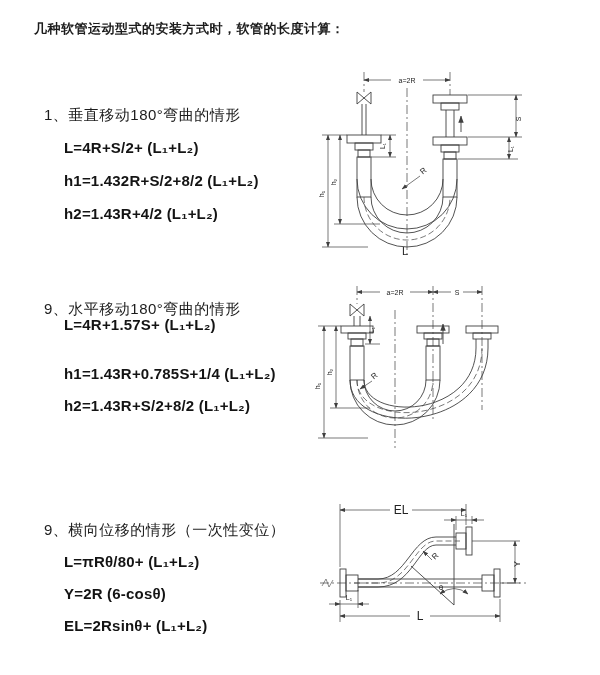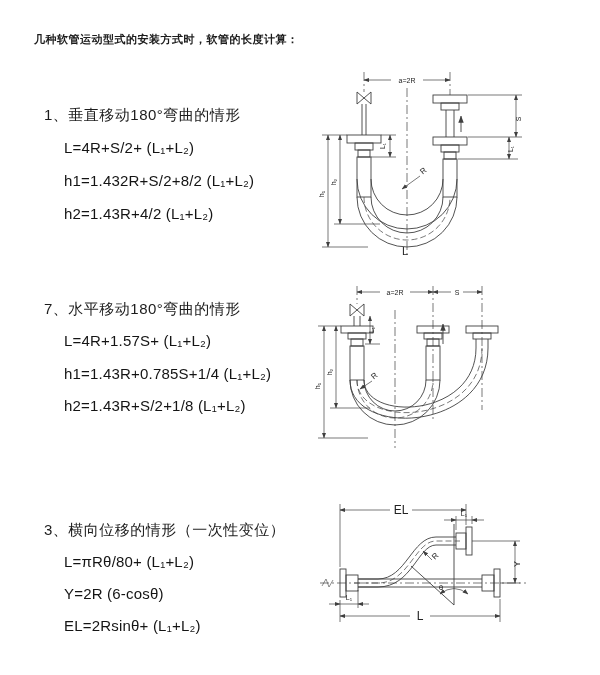--- a/index.html
+++ b/index.html
@@ -2,49 +2,49 @@
 <html><head>
 <meta charset="utf-8">
 <style>
   html,body{margin:0;padding:0;}
   body{
     width:600px;height:675px;position:relative;overflow:hidden;
     background:#ffffff;color:#1c1c1c;
     font-family:"Liberation Sans","DejaVu Sans",sans-serif;
   }
   .abs{position:absolute;}
-  .page-title{left:34px;top:20px;font-size:11px;font-weight:700;letter-spacing:.5px;margin-top:12px;}
+  .page-title{left:34px;top:20px;font-size:13px;font-weight:700;letter-spacing:.5px;}
   .heading{font-size:15px;font-weight:400;letter-spacing:.5px;}
-  .formula{font-size:15px;font-weight:400;letter-spacing:.2px;color:#141414;}
+  .formula{font-size:15px;font-weight:700;letter-spacing:.2px;color:#141414;}
   
   svg{display:block;}
   .draw line,.draw path,.draw rect{stroke:#3f3f3f;fill:none;stroke-width:.9;}
   .dims line,.dims path{stroke:#3f3f3f;fill:none;stroke-width:.7;}
   .cl{stroke-dasharray:9 3 2 3;stroke-width:.7 !important;}
   .hd{stroke-dasharray:6 3;stroke-width:.7 !important;}
   text{fill:#222;font-family:"Liberation Sans","DejaVu Sans",sans-serif;}
   .t7{font-size:7px;} .t8{font-size:8px;} .t9{font-size:9px;}
   .t11{font-size:11px;} .t12{font-size:12px;} .t6{font-size:6.5px;}
 </style>
 </head>
 <body>
 
 <div class="abs page-title">几种软管运动型式的安装方式时，软管的长度计算：</div>
 
 <div class="abs heading" style="left:44px;top:106px">1、垂直移动180°弯曲的情形</div>
 <div class="abs formula" style="left:64px;top:139px">L=4R+S/2+ (L₁+L₂)</div>
 <div class="abs formula" style="left:64px;top:172px">h1=1.432R+S/2+8/2 (L₁+L₂)</div>
 <div class="abs formula" style="left:64px;top:205px">h2=1.43R+4/2 (L₁+L₂)</div>
 
-<div class="abs heading" style="left:44px;top:300px">7、水平移动180°弯曲的情形</div>
-<div class="abs formula" style="left:64px;top:332px">L=4R+1.57S+ (L₁+L₂)</div>
+<div class="abs heading" style="left:44px;top:300px">9、水平移动180°弯曲的情形</div>
+<div class="abs formula" style="left:64px;top:316px">L=4R+1.57S+ (L₁+L₂)</div>
 <div class="abs formula" style="left:64px;top:365px">h1=1.43R+0.785S+1/4 (L₁+L₂)</div>
-<div class="abs formula" style="left:64px;top:397px">h2=1.43R+S/2+1/8 (L₁+L₂)</div>
-
-<div class="abs heading" style="left:44px;top:521px">3、横向位移的情形（一次性变位）</div>
+<div class="abs formula" style="left:64px;top:397px">h2=1.43R+S/2+8/2 (L₁+L₂)</div>
+
+<div class="abs heading" style="left:44px;top:521px">9、横向位移的情形（一次性变位）</div>
 <div class="abs formula" style="left:64px;top:553px">L=πRθ/80+ (L₁+L₂)</div>
 <div class="abs formula" style="left:64px;top:585px">Y=2R (6-cosθ)</div>
 <div class="abs formula" style="left:64px;top:617px">EL=2Rsinθ+ (L₁+L₂)</div>
 
 <div class="abs" style="left:312px;top:64px">
 <svg width="275" height="200" viewBox="0 0 275 200">
   <defs>
     <marker id="a1" markerWidth="8" markerHeight="8" refX="7.5" refY="3" orient="auto-start-reverse">
       <path d="M0,0L8,3L0,6Z" fill="#3f3f3f"></path>
     </marker>

